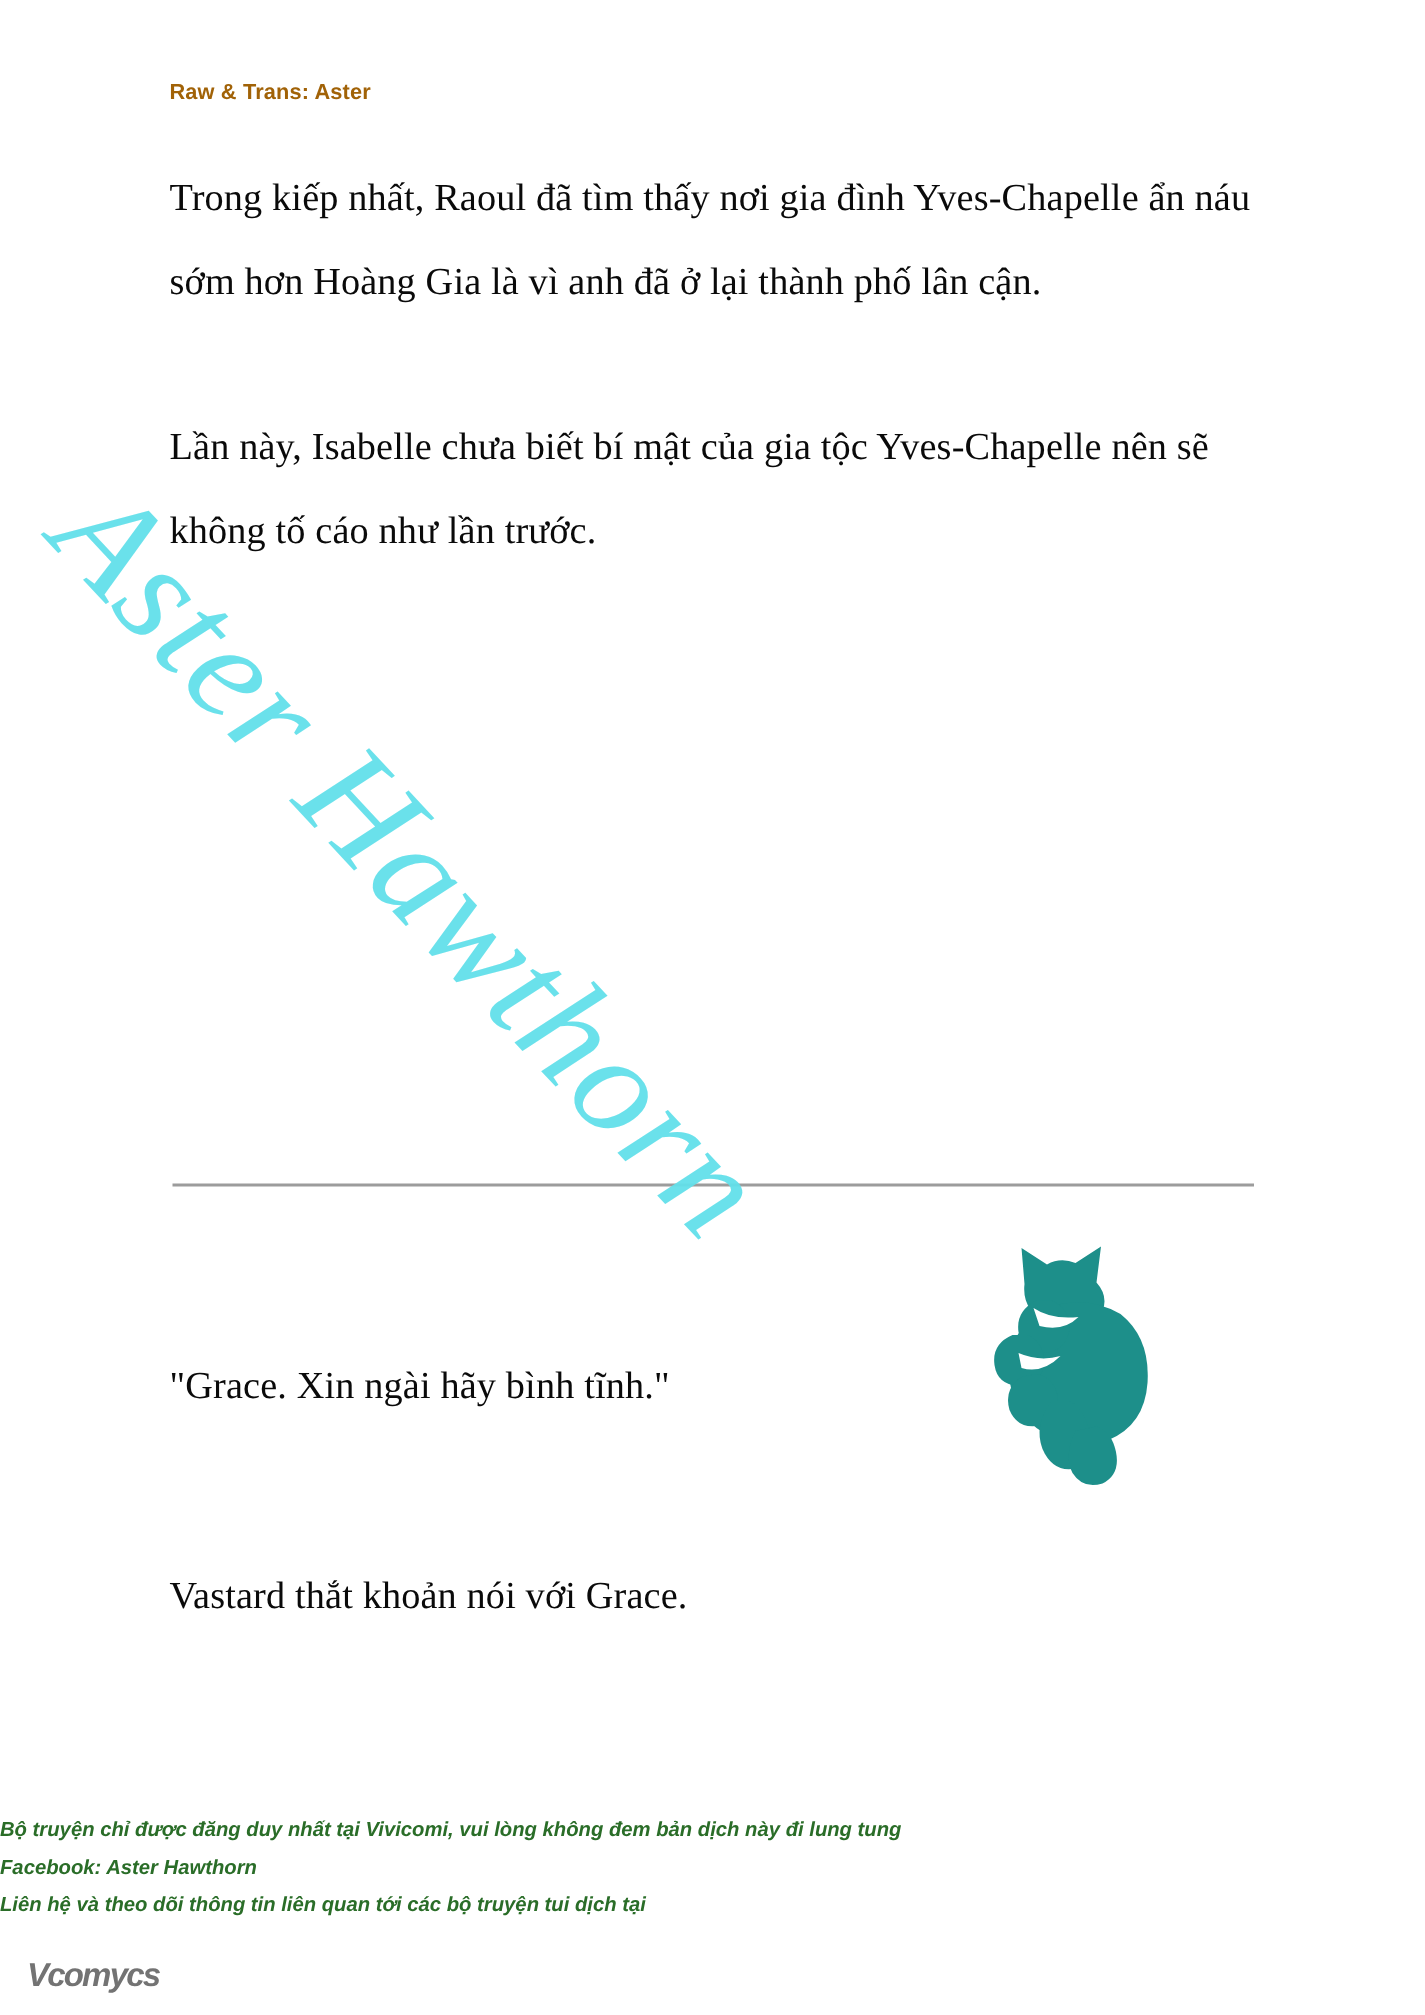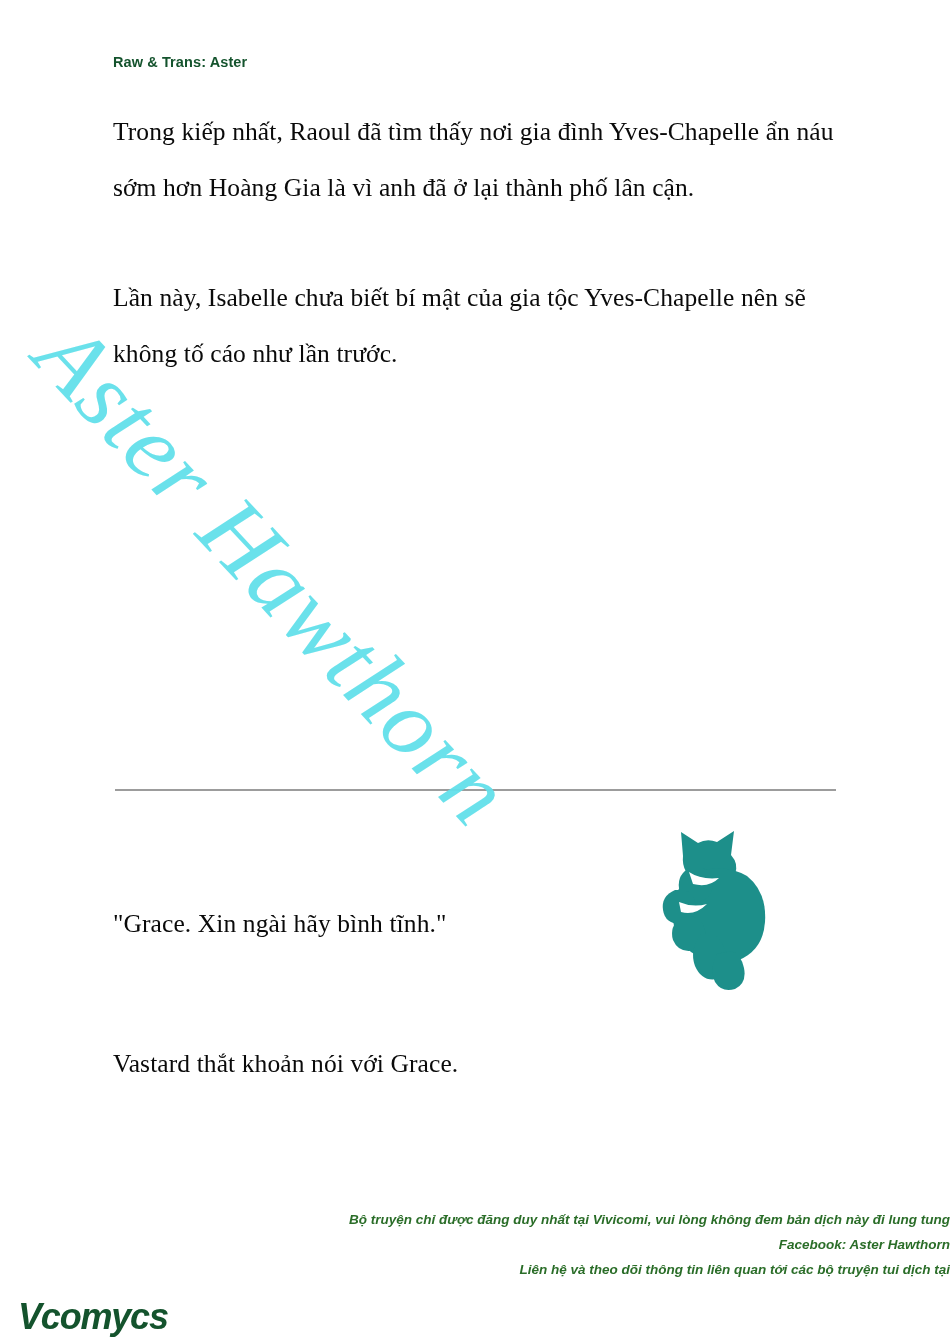--- a/index.html
+++ b/index.html
@@ -19,21 +19,21 @@
   }
 
   
   .header-label {
     position: absolute;
     left: 113px;
     top: 54px;
     font-family: "Liberation Sans", sans-serif;
     font-size: 14.5px;
     font-weight: 700;
-    color: #14532d;
+    color: #a16207;
     letter-spacing: 0.1px;
     white-space: nowrap;
   }
 
   
   .content {
     position: absolute;
     left: 113px;
     top: 104px;
     width: 725px;
@@ -93,21 +93,21 @@
     height: 166px;
     z-index: 3;
   }
 
   
   .credit {
     position: absolute;
     left: 0;
     top: 1207px;
     width: 950px;
-    text-align: right;
+    text-align: left;
   }
   .credit-line {
     font-family: "Liberation Sans", sans-serif;
     font-size: 13.5px;
     font-weight: 700;
     font-style: italic;
     color: #2a6d28;
     line-height: 25px;
     white-space: nowrap;
   }
@@ -124,25 +124,25 @@
   .brand-logo {
     position: absolute;
     left: 18px;
     top: 1297px;
     height: 40px;
     display: flex;
     align-items: center;
   }
   .brand-logo-text {
     font-family: "Liberation Sans", sans-serif;
-    font-size: 36px;
+    font-size: 22px;
     font-weight: 700;
     font-style: italic;
     letter-spacing: -1.2px;
-    color: #14532d;
+    color: #737373;
     text-shadow: 1px 1px 0 #ffffff;
   }
   .site-tag {
     position: absolute;
     right: 28px;
     top: 1342px;
     font-family: "Liberation Sans", sans-serif;
     font-size: 19px;
     font-weight: 700;
     letter-spacing: 0.6px;

